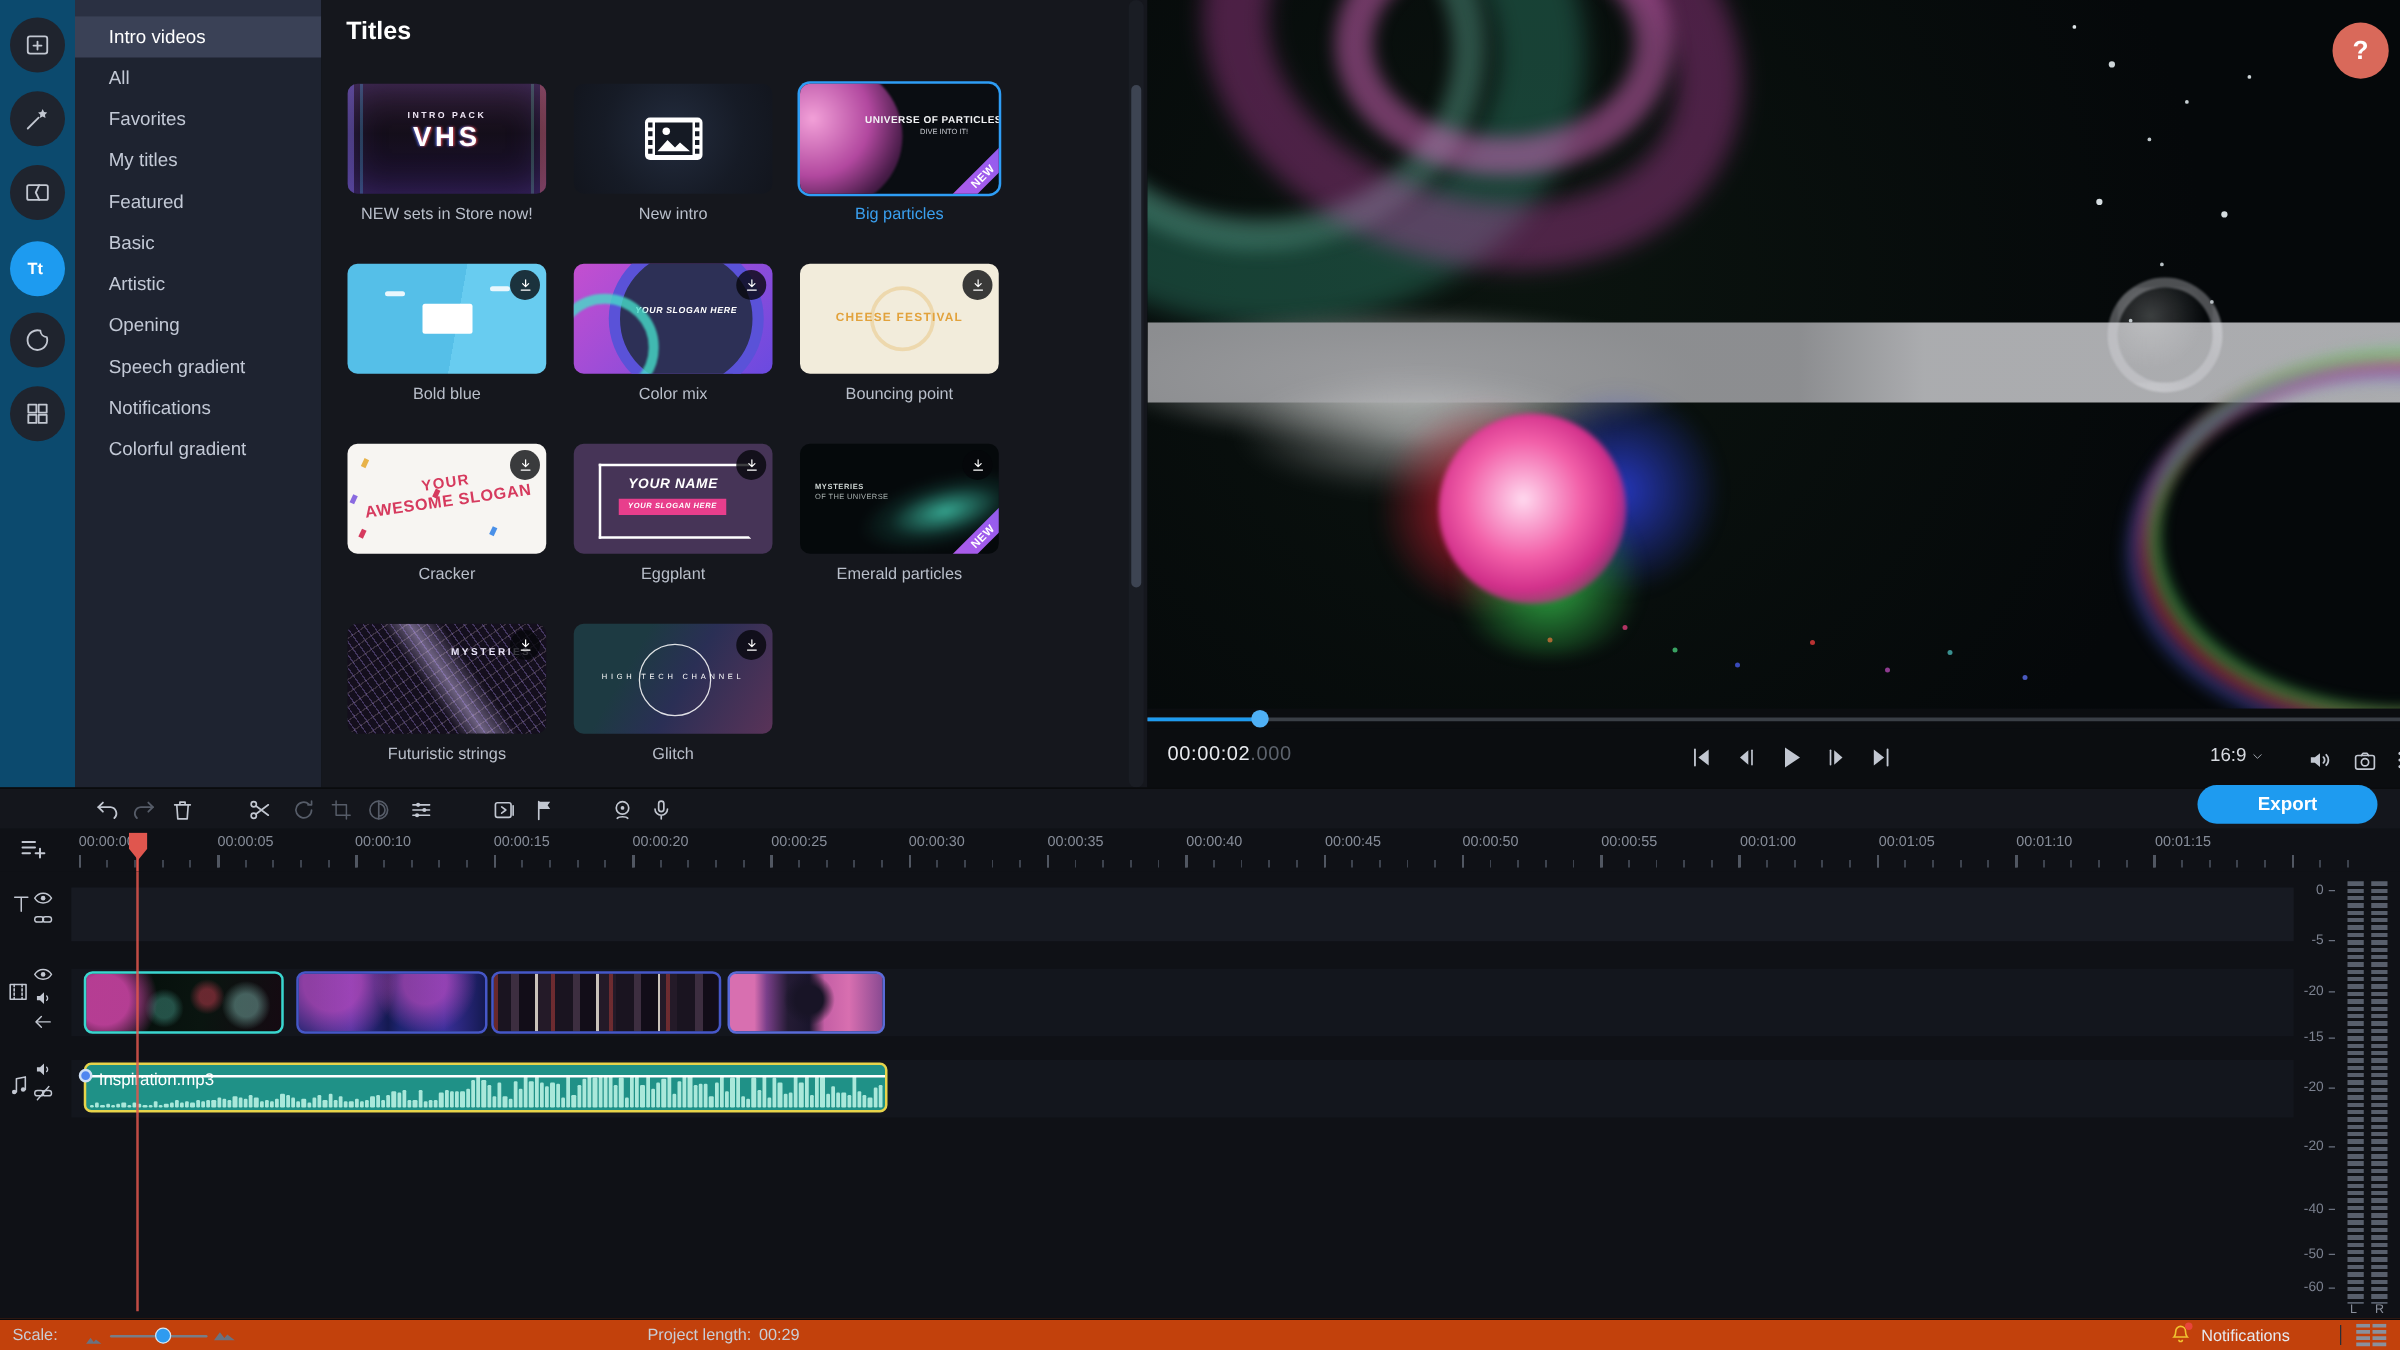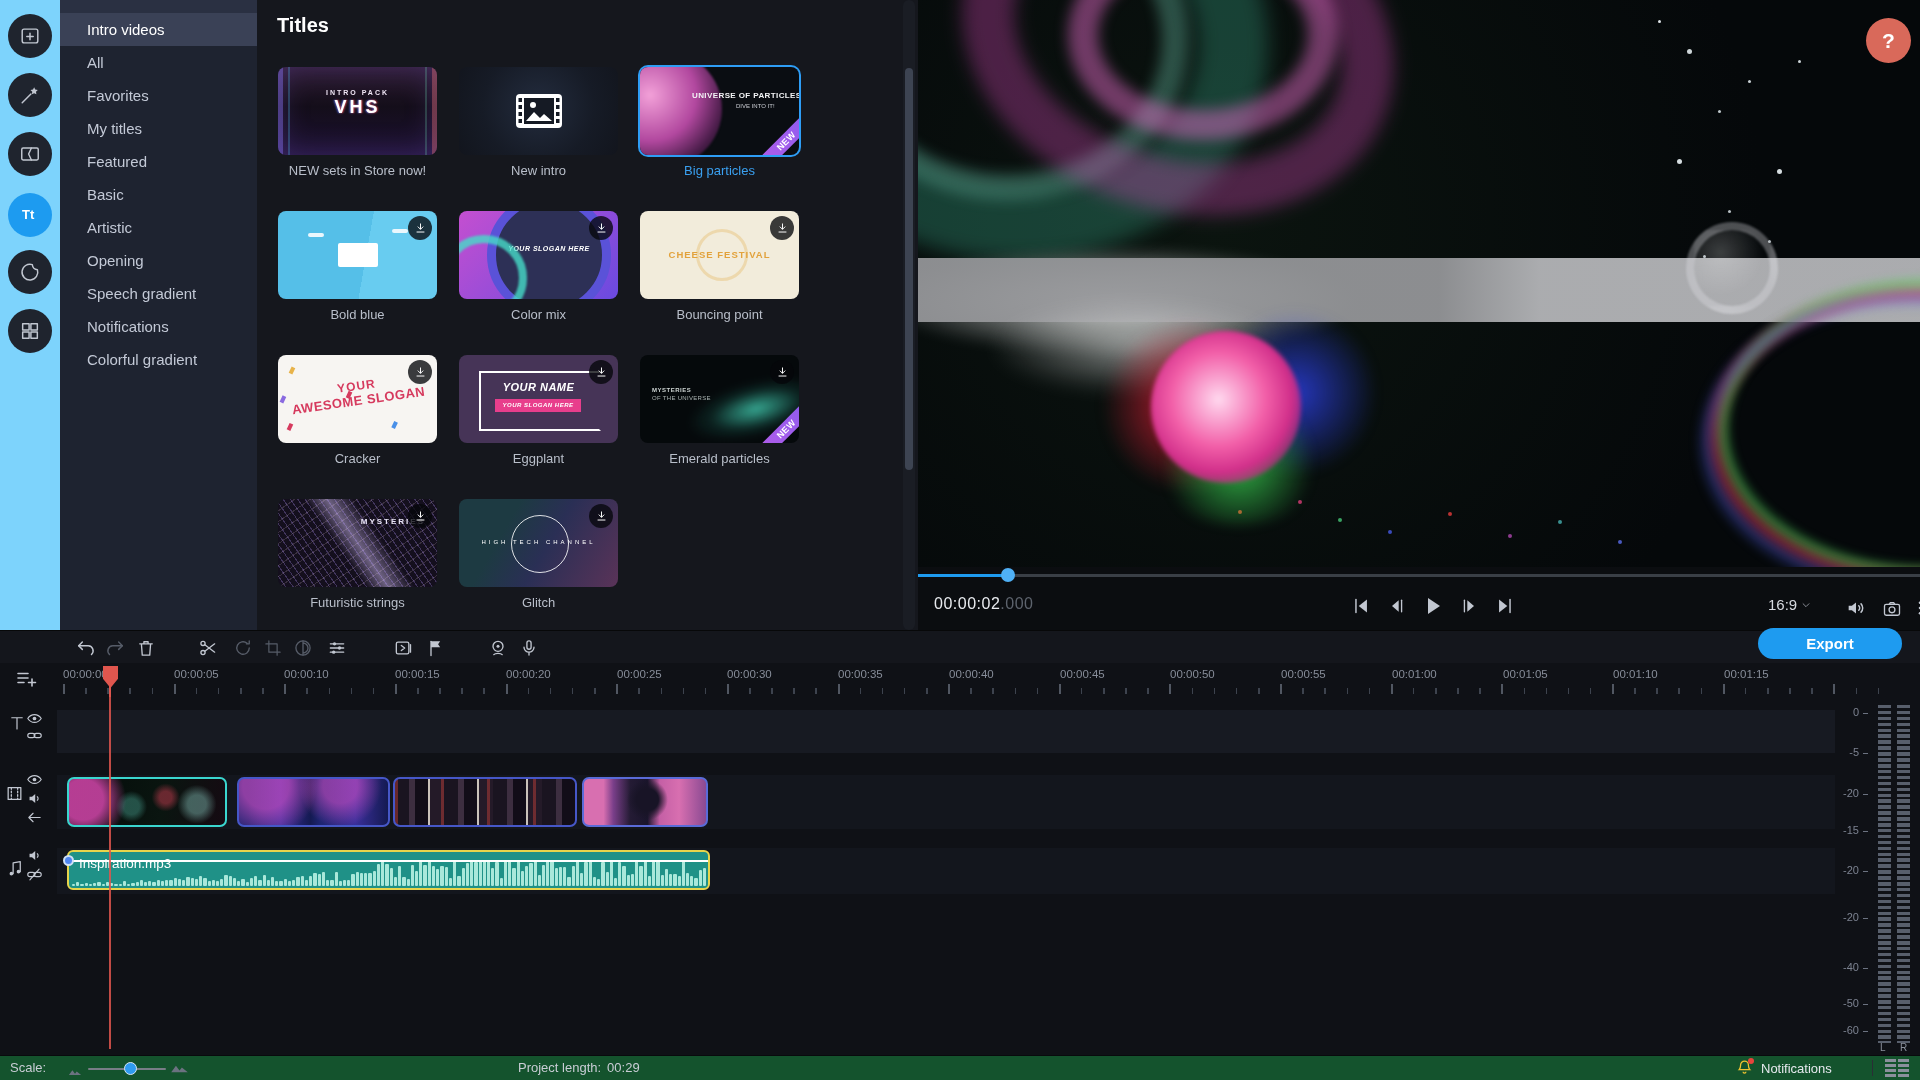--- a/index.html
+++ b/index.html
@@ -7,21 +7,21 @@
   .app{position:relative;width:1920px;height:1080px;background:#0f1116;font-family:"Liberation Sans","DejaVu Sans",sans-serif;overflow:hidden;color:#cfd3da}
 
   
   svg.i{stroke:#c2c7d1;fill:none;stroke-width:1.6;stroke-linecap:round;stroke-linejoin:round;display:block}
   svg.i .f{fill:#c2c7d1;stroke:none}
   .dim svg.i{stroke:#565c68}
 
   
   .top{position:absolute;left:0;top:0;width:1920px;height:630px}
 
-  .rail{position:absolute;left:0;top:0;width:60px;height:630px;background:#7dd3fc}
+  .rail{position:absolute;left:0;top:0;width:60px;height:630px;background:#0c4a6e}
   .tool{position:absolute;left:8px;width:44px;height:44px;border-radius:50%;background:#1f242e;display:flex;align-items:center;justify-content:center;cursor:pointer}
   .tool.active{background:#1d9bf0}
   .tool.active svg.i{stroke:#fff}
 
   .cats{position:absolute;left:60px;top:0;width:197px;height:630px;background:#1e2330}
   .cats-strip{height:13px;background:#2a3042}
   .cat{height:33px;line-height:33px;padding-left:27px;font-size:15px;color:#c3c9d6;cursor:pointer;white-space:nowrap}
   .cat.sel{background:#3a4156;color:#fff}
 
   .titles{position:absolute;left:257px;top:0;width:661px;height:630px;background:#15171d}
@@ -35,21 +35,21 @@
   .badge{position:absolute;top:5px;right:5px;width:24px;height:24px;border-radius:50%;background:rgba(5,6,10,.78);display:flex;align-items:center;justify-content:center}
   .badge svg.i{stroke:#fff;stroke-width:1.8}
   .ribbon{position:absolute;right:-20px;bottom:7px;transform:rotate(-45deg);background:linear-gradient(90deg,#b05ce8,#8e5cf0);color:#fff;font-size:9px;font-weight:700;letter-spacing:.5px;padding:2px 22px}
 
   
   .t0{background:linear-gradient(180deg,#2b1b2e,#140e1a 45%,#1c1132);box-shadow:inset 0 0 30px rgba(120,80,200,.35)}
   .t0::before{content:"";position:absolute;inset:0;background:
      linear-gradient(90deg,rgba(140,120,255,.4) 0 5px,transparent 5px 10px,rgba(80,200,255,.25) 10px 12px,transparent 12px),
      linear-gradient(-90deg,rgba(255,120,120,.35) 0 5px,transparent 5px 10px,rgba(120,255,200,.2) 10px 12px,transparent 12px)}
   .t0 .art-small{position:absolute;left:0;right:0;top:22px;text-align:center;font-size:7px;letter-spacing:2px;color:#efe6f5;font-weight:700}
-  .t0 .art-big{position:absolute;left:0;right:0;top:30px;text-align:center;font-size:18px;font-weight:700;letter-spacing:3px;color:#fff;text-shadow:1px 0 2px rgba(255,80,80,.8),-1px 0 2px rgba(80,120,255,.8)}
+  .t0 .art-big{position:absolute;left:0;right:0;top:30px;text-align:center;font-size:22px;font-weight:700;letter-spacing:3px;color:#fff;text-shadow:1px 0 2px rgba(255,80,80,.8),-1px 0 2px rgba(80,120,255,.8)}
   .t1{background:radial-gradient(circle at 50% 45%,#232c3e 0%,#161b26 60%,#12151d 100%)}
   .t1 .film{position:absolute;left:56px;top:26px}
   .t2{background:#0a0d12}
   .t2 .sphere{position:absolute;left:-34px;top:-16px;width:116px;height:116px;border-radius:50%;background:radial-gradient(circle at 38% 38%,#f2a0d8,#b2489f 45%,#4a1d4a 72%,rgba(20,8,20,0) 95%);filter:blur(1px)}
   .t2 .art1{position:absolute;left:52px;top:24px;font-size:8px;font-weight:700;letter-spacing:.4px;color:#f2f3f5;white-space:nowrap}
   .t2 .art2{position:absolute;left:96px;top:36px;font-size:6px;color:#c9ccd2;white-space:nowrap}
   .t3{background:linear-gradient(100deg,#55bfe8 0 55%,#68ccf0 55%)}
   .t3::before{content:"";position:absolute;left:60px;top:32px;width:40px;height:24px;background:#fff;border-radius:2px}
   .t3::after{content:"";position:absolute;left:30px;top:22px;width:16px;height:4px;border-radius:2px;background:#eaf7fd;box-shadow:84px -4px 0 #eaf7fd}
   .t4{background:#f2ecdb}
@@ -180,21 +180,21 @@
 
   
   .ml{position:absolute;right:52px;font-size:11px;color:#7c8290;text-align:right}
   .ml::after{content:"";display:inline-block;width:5px;height:1px;background:#6b7280;margin-left:4px;vertical-align:middle}
   .mbar{position:absolute;top:8px;width:13px;height:338px;background:repeating-linear-gradient(180deg,#585f6c 0 3.5px,rgba(0,0,0,0) 3.5px 5.9px)}
   .mbar-l{left:1878px}.mbar-r{left:1897px}
   .mch{position:absolute;top:345px;font-size:10px;color:#8a909c}
   .mch-l{left:1880px}.mch-r{left:1900px}
 
   
-  .status{position:absolute;left:0;top:1055px;width:1920px;height:25px;background:#14532d;border-top:1px solid #090a0d;font-size:13px}
+  .status{position:absolute;left:0;top:1055px;width:1920px;height:25px;background:#c2410c;border-top:1px solid #090a0d;font-size:13px}
   .st-scale{position:absolute;left:10px;top:4px;color:#c9cdd5}
   .mtn-s{position:absolute;left:68px;top:8px;cursor:pointer}
   .mtn-l{position:absolute;left:170px;top:5px;cursor:pointer}
   .sl-track{position:absolute;left:88px;top:12px;width:78px;height:2px;background:#787d86;border-radius:1px;cursor:pointer}
   .sl-handle{position:absolute;left:124px;top:6px;width:13px;height:13px;border-radius:50%;background:#2f9bf0;border:1px solid #d9e6f2;cursor:pointer}
   .st-proj{position:absolute;left:518px;top:4px;display:flex;gap:6px;color:#c9cdd5}
   .st-notif{position:absolute;left:1736px;top:2px;display:flex;align-items:center;gap:7px;color:#e6e9ee;cursor:pointer}
   .bell-wrap{position:relative;width:18px;height:20px}
   .bell-dot{position:absolute;right:0;top:0;width:6px;height:6px;border-radius:50%;background:#e8453c}
   .st-div{position:absolute;left:1872px;top:4px;width:1px;height:16px;background:#2a2e36}

